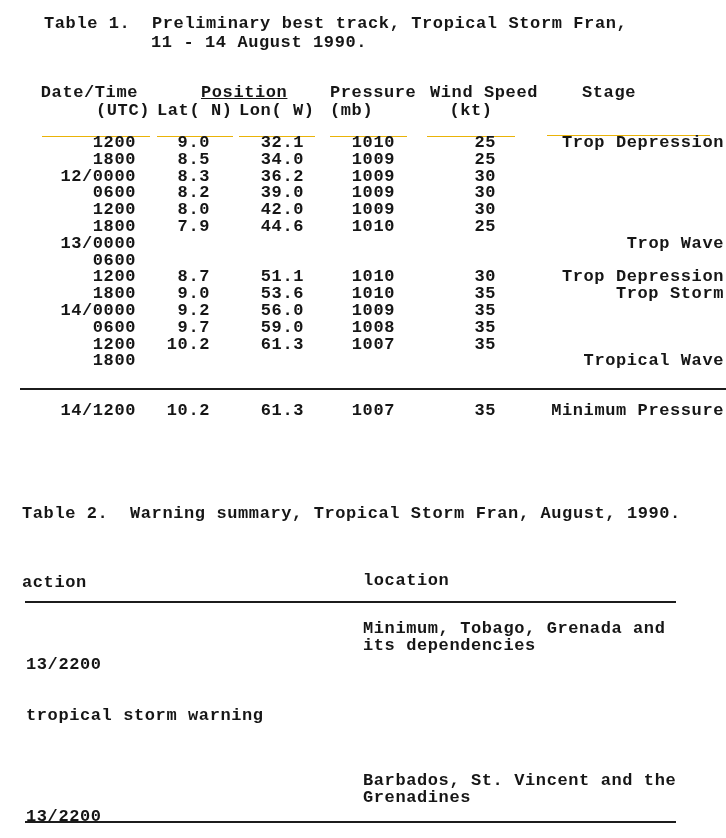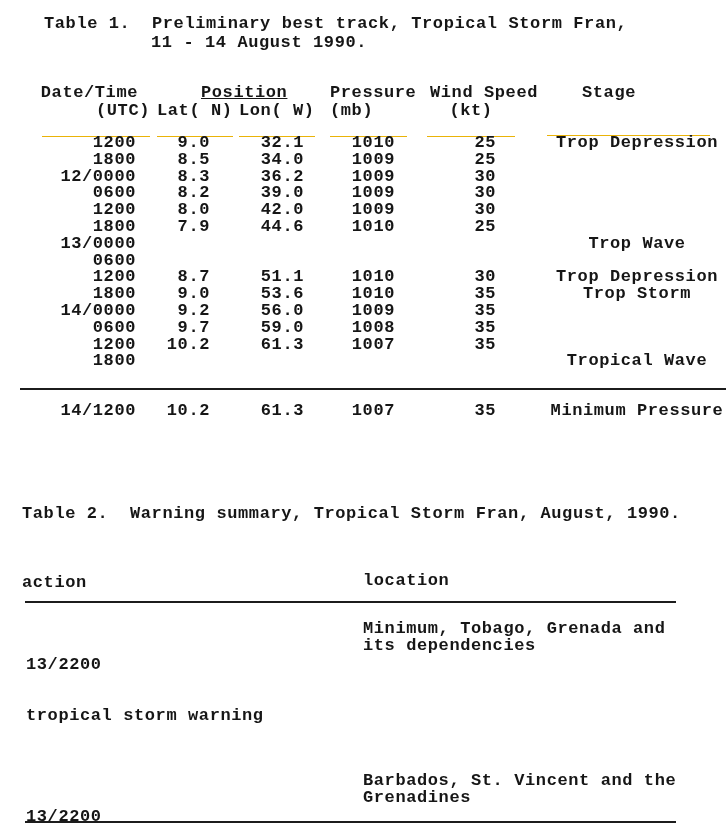--- a/index.html
+++ b/index.html
@@ -19,21 +19,21 @@
   .ul{border-bottom:1px solid #eab308;padding-bottom:17px;}
   .hrule{position:absolute;height:2px;background:#1c1c1c;}
   
   .t1-body{position:absolute;left:24px;top:135px;width:700px;}
   .t1row{display:flex;height:16.8px;line-height:16.8px;white-space:pre;}
   .t1row .c1{width:112px;text-align:right;}
   .t1row .c2{width:74px;text-align:right;}
   .t1row .c3{width:94px;text-align:right;}
   .t1row .c4{width:91px;text-align:right;}
   .t1row .c5{width:101px;text-align:right;}
-  .t1row .c6{padding-left:54px;text-align:center;flex:1;}
+  .t1row .c6{padding-left:54px;text-align:right;flex:1;}
   .t1-summary{position:absolute;left:24px;top:403px;width:700px;}
   
   .t2-rows{position:absolute;left:26px;top:622px;width:680px;}
   .t2row{display:flex;margin-bottom:16px;min-height:34px;}
   .t2row .left{width:337px;white-space:pre;line-height:17px;}
   .t2row .right{width:330px;line-height:17px;margin-top:-2px;}
 </style>
 </head>
 <body>
 

